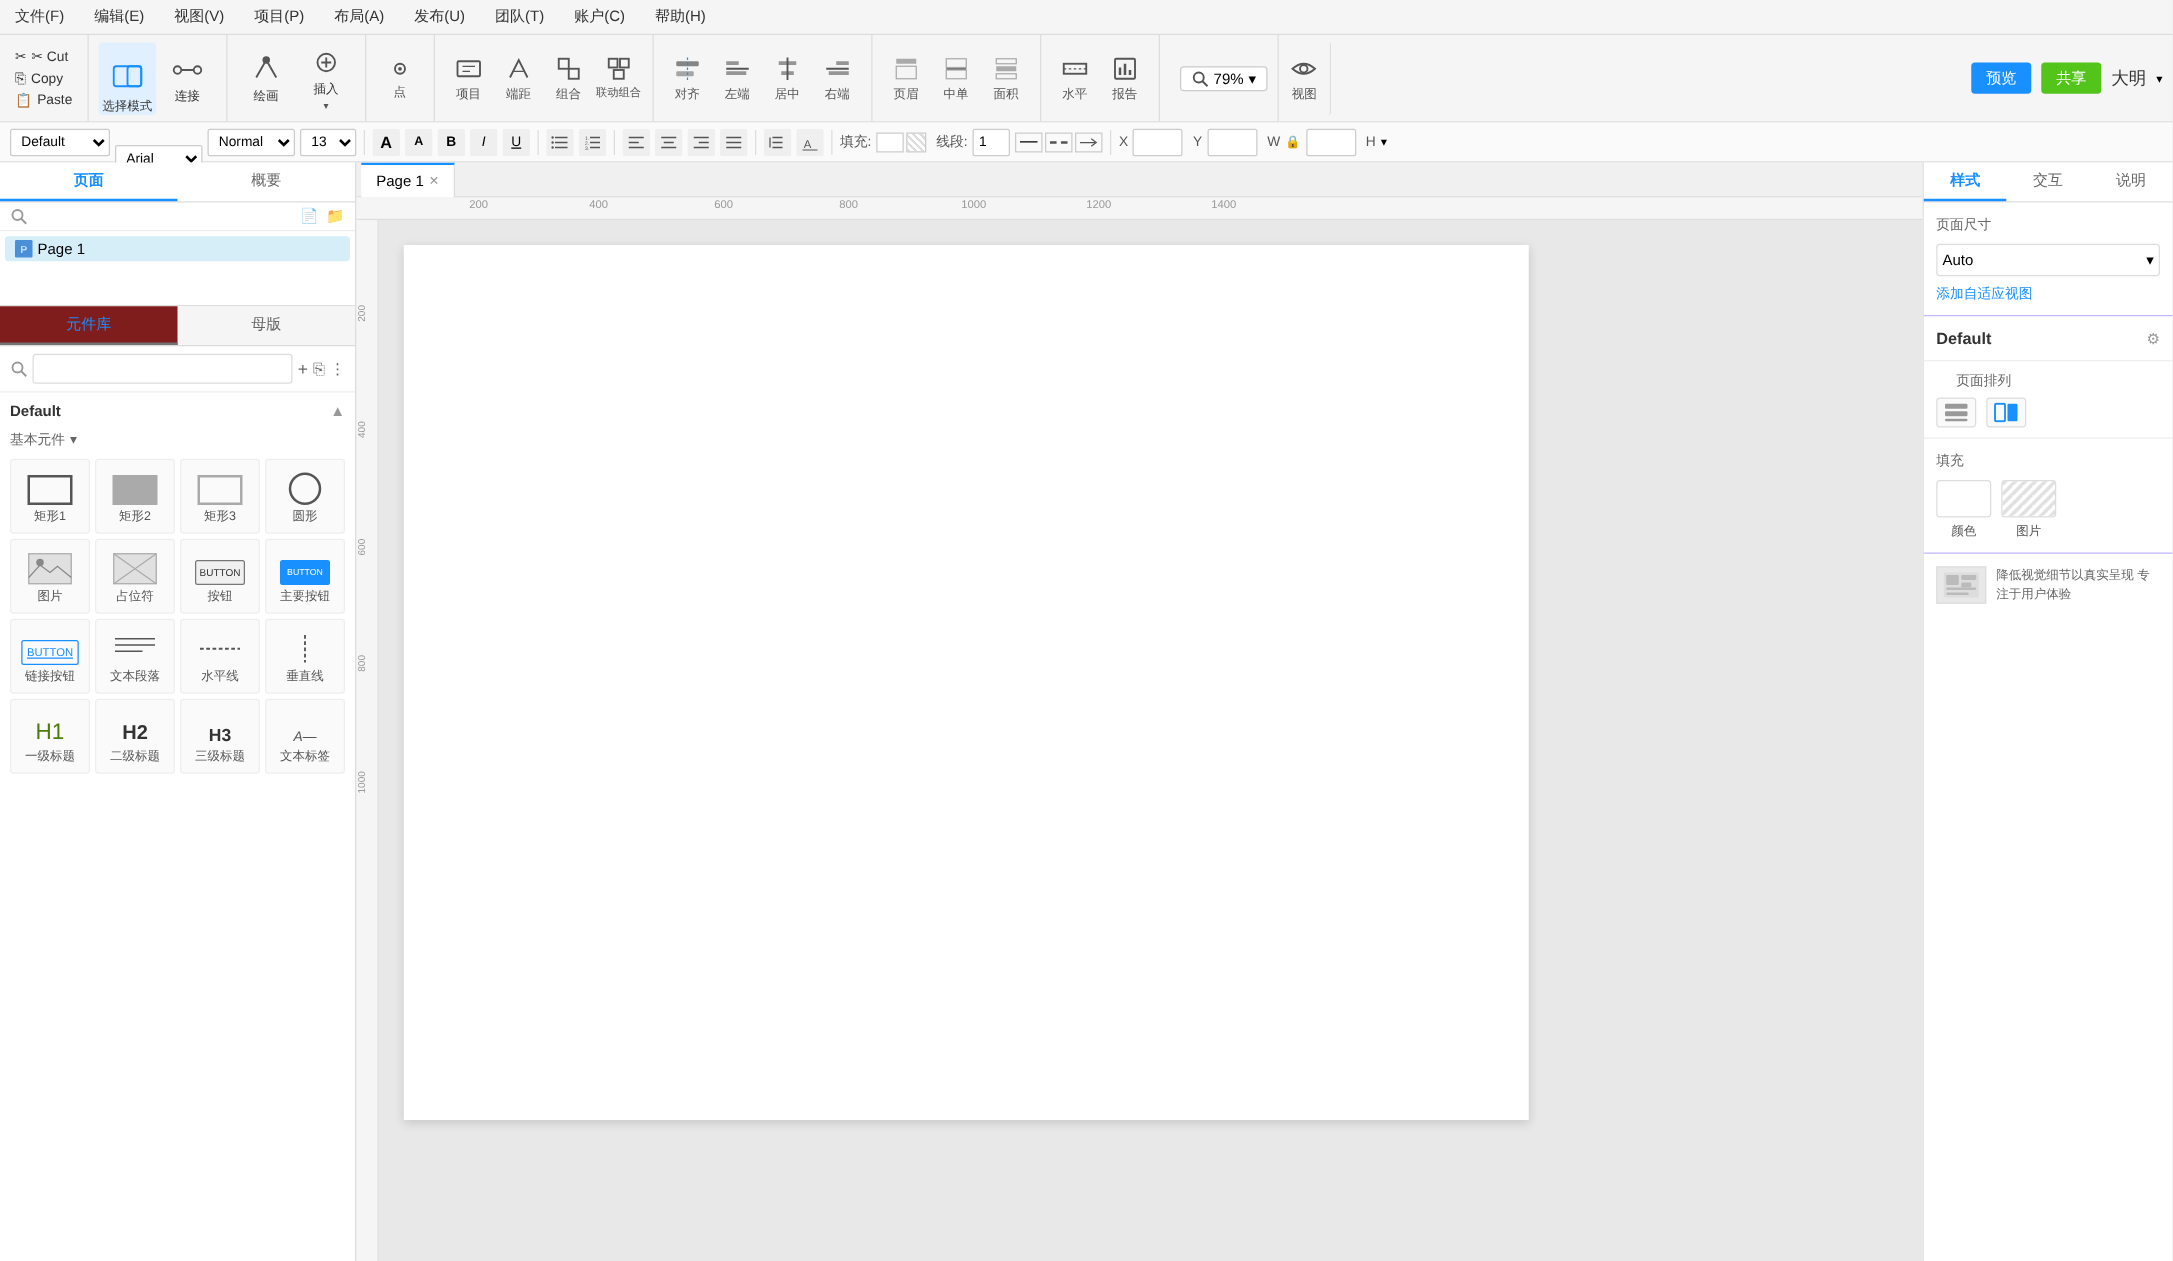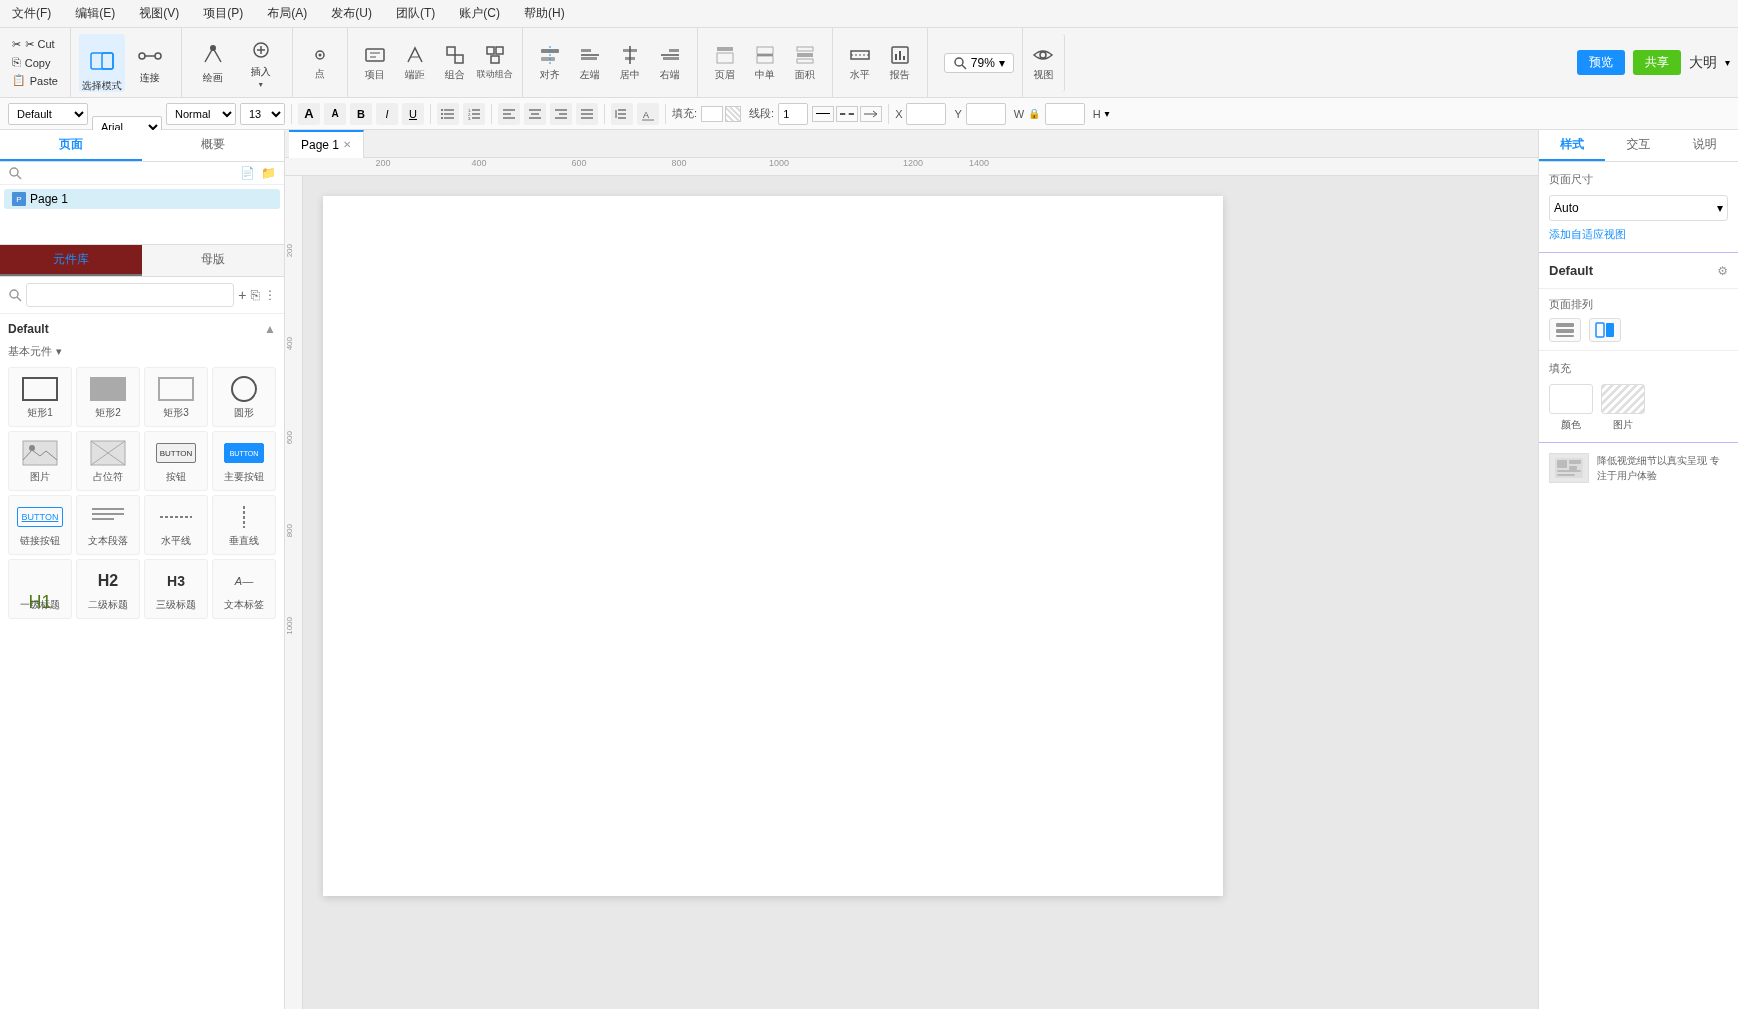--- a/index.html
+++ b/index.html
@@ -58,21 +58,21 @@
     .panel-tab { flex: 1; padding: 6px 0; text-align: center; font-size: 12px; cursor: pointer; color: #666; }
     .panel-tab.active { color: #1890ff; border-bottom: 2px solid #737373; background: #7f1d1d; }
     
     .panel-search { display: flex; align-items: center; padding: 6px 8px; border-bottom: 1px solid #eee; gap: 4px; }
     .search-input-comp { flex: 1; height: 24px; border: 1px solid #ddd; border-radius: 3px; padding: 0 6px; font-size: 11px; }
     
     .component-section { padding: 4px 8px; }
     .section-header { font-size: 11px; color: #666; padding: 4px 0; display: flex; align-items: center; gap: 4px; }
     .component-grid { display: grid; grid-template-columns: repeat(4, 1fr); gap: 4px; padding: 4px 0; }
     .component-item { display: flex; flex-direction: column; align-items: center; justify-content: center; padding: 6px 4px; cursor: pointer; border: 1px solid #eee; border-radius: 3px; background: #fafafa; gap: 2px; }
-    .comp-preview { width: 44px; height: 30px; display: flex; align-items: center; justify-content: center; }
+    .comp-preview { width: 44px; height: 30px; display: flex; align-items: flex-end; justify-content: center; }
     .comp-label { font-size: 10px; color: #555; text-align: center; }
     
     
     .canvas-area { flex: 1; background: #e8e8e8; display: flex; flex-direction: column; overflow: hidden; }
     .canvas-tabs { display: flex; align-items: center; background: #f0f0f0; border-bottom: 1px solid #ddd; height: 28px; padding: 0 4px; gap: 0; }
     .canvas-tab { display: flex; align-items: center; gap: 4px; padding: 0 12px; height: 28px; background: #fff; border-right: 1px solid #ddd; border-top: 2px solid #1890ff; font-size: 12px; cursor: pointer; }
     .canvas-tab .close-x { cursor: pointer; color: #999; font-size: 10px; }
     .ruler-h { height: 18px; background: #f5f5f5; border-bottom: 1px solid #ddd; display: flex; align-items: center; overflow: hidden; position: relative; }
     .canvas-content { flex: 1; display: flex; overflow: hidden; }
     .ruler-v { width: 18px; background: #f5f5f5; border-right: 1px solid #ddd; }
@@ -101,21 +101,21 @@
     
     
     .ruler-tick { position: absolute; font-size: 9px; color: #999; transform: translateX(-50%); }
     
     
     .default-section { padding: 10px; border-bottom: 1px solid #eee; display: flex; align-items: center; justify-content: space-between; }
     .default-label { font-size: 13px; font-weight: bold; color: #333; }
     
     
     .arrangement-row { padding: 8px 10px; border-bottom: 1px solid #eee; }
-    .arrangement-title { font-size: 11px; color: #666; margin-bottom: 6px; }
+    .arrangement-title { font-size: 11px; color: #666; margin-bottom: 6px; margin-left: 16px; }
     .arrangement-btns { display: flex; gap: 8px; }
     .arr-btn { width: 32px; height: 24px; border: 1px solid #ddd; border-radius: 3px; cursor: pointer; display: flex; align-items: center; justify-content: center; background: #fafafa; }
   </style>
 </head>
 <body>
 
 <div class="menu-bar">
   <span class="menu-item">文件(F)</span>
   <span class="menu-item">编辑(E)</span>
   <span class="menu-item">视图(V)</span>
@@ -658,21 +658,21 @@
       </div>
     </div>
 
     <div class="ruler-h">
       <div style="position:relative;width:100%;height:100%;margin-left:18px;">
         <span class="ruler-tick" style="left:80px;font-size:9px;color:#999;position:absolute;">200</span>
         <span class="ruler-tick" style="left:176px;font-size:9px;color:#999;position:absolute;">400</span>
         <span class="ruler-tick" style="left:276px;font-size:9px;color:#999;position:absolute;">600</span>
         <span class="ruler-tick" style="left:376px;font-size:9px;color:#999;position:absolute;">800</span>
         <span class="ruler-tick" style="left:476px;font-size:9px;color:#999;position:absolute;">1000</span>
-        <span class="ruler-tick" style="left:610px;font-size:9px;color:#999;position:absolute;">1200</span>
+        <span class="ruler-tick" style="left:576px;font-size:9px;color:#999;position:absolute;">1200</span>
         <span class="ruler-tick" style="left:676px;font-size:9px;color:#999;position:absolute;">1400</span>
       </div>
     </div>
 
     <div class="canvas-content">
 
       <div class="ruler-v">
         <div style="position:relative;height:100%;">
           <div style="position:absolute;top:18px;left:0;right:0;display:flex;flex-direction:column;gap:0px;font-size:8px;color:#999;">
             <span style="margin-top:50px;writing-mode:vertical-rl;transform:rotate(180deg);font-size:8px;color:#999;">200</span>

